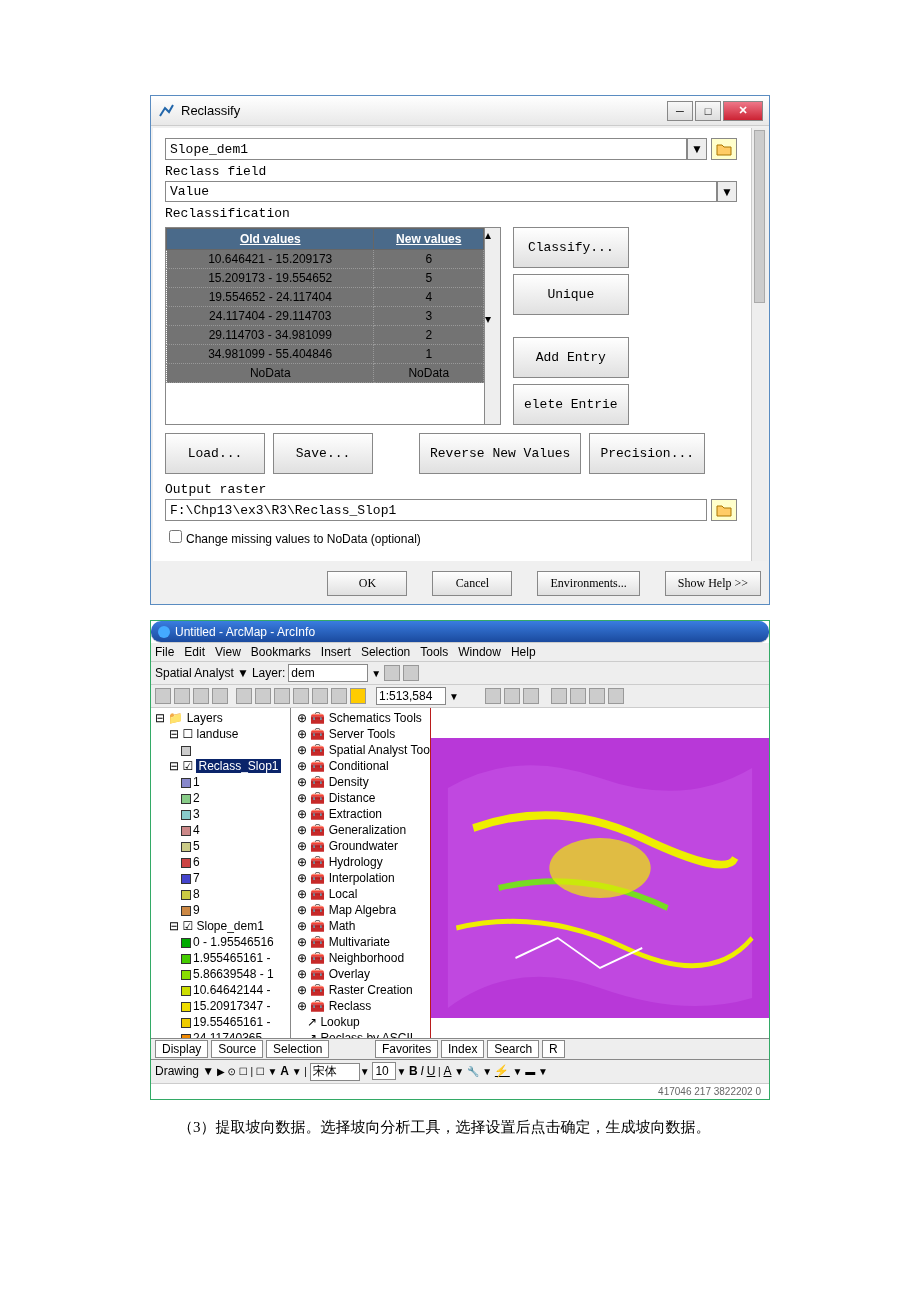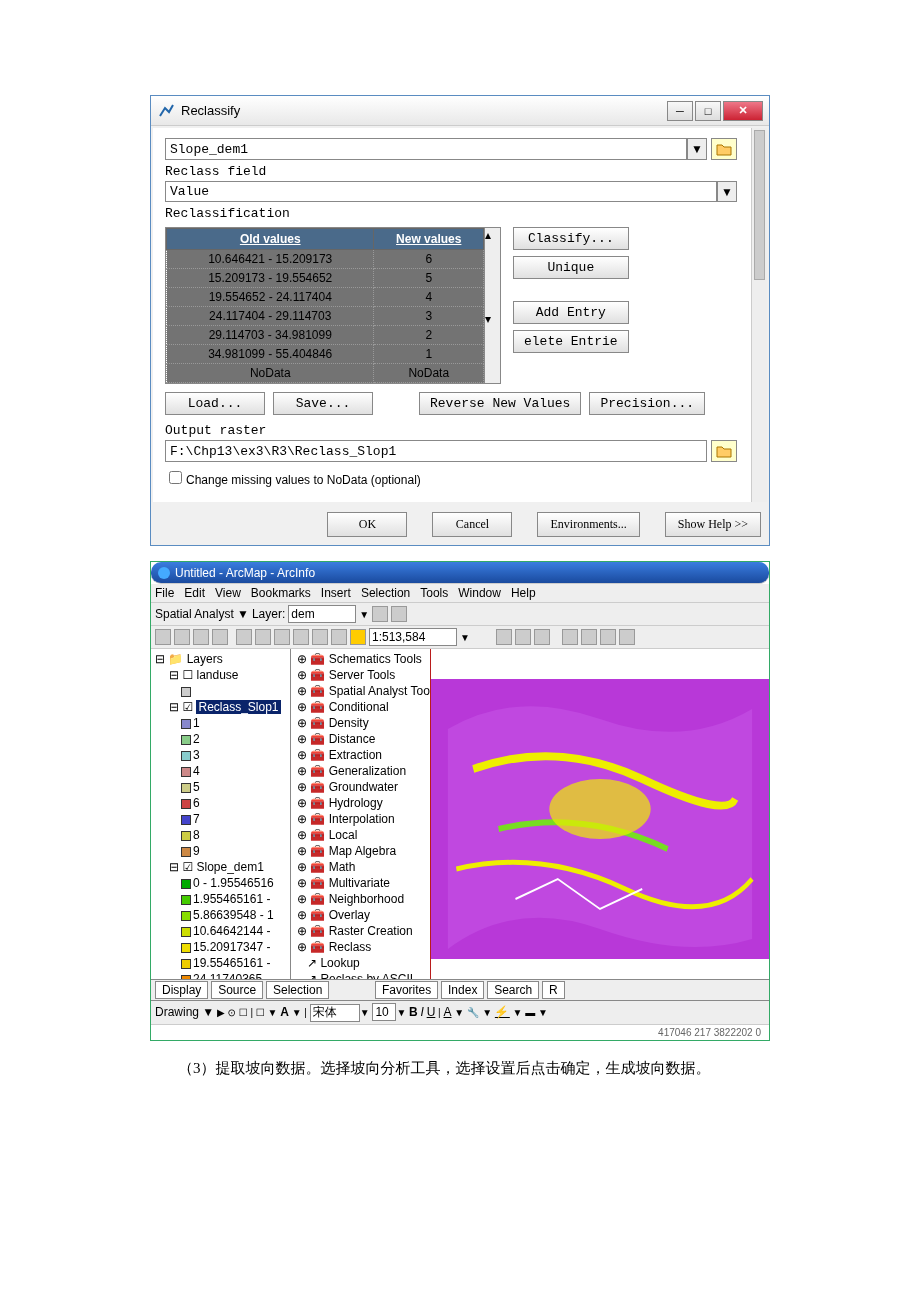--- a/index.html
+++ b/index.html
@@ -25,21 +25,21 @@
     .browse-btn { width: 26px; height: 22px; border: 1px solid #888; background: #ffc; margin-left: 4px; display:flex; align-items:center; justify-content:center;}
     
     .reclass-area { display: flex; margin: 6px 0; }
     .table-wrap { flex: 0 0 320px; border: 1px solid #888; }
     .table-wrap table { width: 100%; border-collapse: collapse; }
     .table-wrap th { background: #4a6a8a; color: #fff; border: 1px solid #666; padding: 3px; font-weight: bold; text-decoration: underline; font-size:12px; }
     .table-wrap td { border: 1px dotted #999; padding: 2px 6px; text-align: center; background:#737373; font-size:12px;}
     .table-scroll { width:16px; background:#eee; border:1px solid #888; border-left:0;}
     
     .btn-col { margin-left: 12px; display: flex; flex-direction: column; gap: 6px; }
-    .btn { border: 1px solid #888; background: linear-gradient(#fff,#e0e0e0); padding: 3px 10px; font-family: "Courier New", monospace; font-size: 13px; min-width: 100px; text-align: center; }
+    .btn { border: 1px solid #888; background: linear-gradient(#fff,#e0e0e0); padding: 12px 10px; font-family: "Courier New", monospace; font-size: 13px; min-width: 100px; text-align: center; }
     
     .mid-btns { display:flex; gap:8px; margin: 8px 0;}
     .checkbox-row { margin: 6px 0; font-family: "Courier New", monospace; font-size:13px;}
     .checkbox-row input{ margin-right:4px;}
     
     .footer { padding: 8px; display: flex; justify-content: flex-end; gap: 25px; background:#f0f0f0;}
     .footer .btn { font-family: Tahoma; font-size:12px; min-width:80px; padding:4px 12px;}
 
     
     .arcmap { border: 1px solid #3a6; background:#fff; font-size:11px; }
@@ -188,38 +188,38 @@
   <div class="titlebar">
     <svg width="14" height="14">
         <circle cx="7" cy="7" r="6" fill="#4af"></circle>
       </svg>
     <span style="margin-left:4px;">Untitled - ArcMap - ArcInfo</span>
   </div>
   <div class="menubar" id="menubar"><span>File</span><span>Edit</span><span>View</span><span>Bookmarks</span><span>Insert</span><span>Selection</span><span>Tools</span><span>Window</span><span>Help</span></div>
   <div class="toolbar-row">
     <span>Spatial Analyst ▼</span>
     <span>Layer:</span>
-    <input style="width: 68px; border: 1px solid rgb(136, 136, 136);" value="dem">▼
+    <input style="width: 80px; border: 1px solid rgb(136, 136, 136);" value="dem">▼
     <span class="tool-ico"></span>
     <span class="tool-ico"></span>
   </div>
   <div class="toolbar-row">
     <span class="tool-ico"></span>
     <span class="tool-ico"></span>
     <span class="tool-ico"></span>
     <span class="tool-ico"></span>
     <span style="width:2px;"></span>
     <span class="tool-ico"></span>
     <span class="tool-ico"></span>
     <span class="tool-ico"></span>
     <span class="tool-ico"></span>
     <span class="tool-ico"></span>
     <span class="tool-ico"></span>
     <span class="tool-ico" style="background:#fc0;"></span>
-    <input style="width: 88px; border: 1px solid rgb(136, 136, 136);" value="1:513,584">▼
+    <input style="width: 70px; border: 1px solid rgb(136, 136, 136); margin-left: 7px;" value="1:513,584">▼
     <span style="width:20px;"></span>
     <span class="tool-ico"></span>
     <span class="tool-ico"></span>
     <span class="tool-ico"></span>
     <span style="width:6px;"></span>
     <span class="tool-ico"></span>
     <span class="tool-ico"></span>
     <span class="tool-ico"></span>
     <span class="tool-ico"></span>
   </div>

